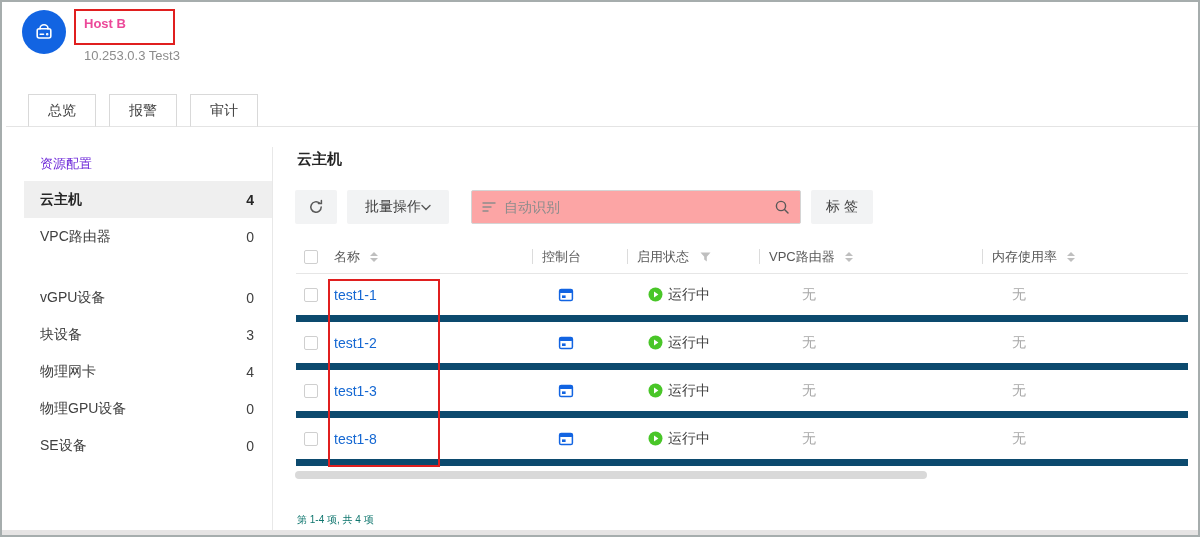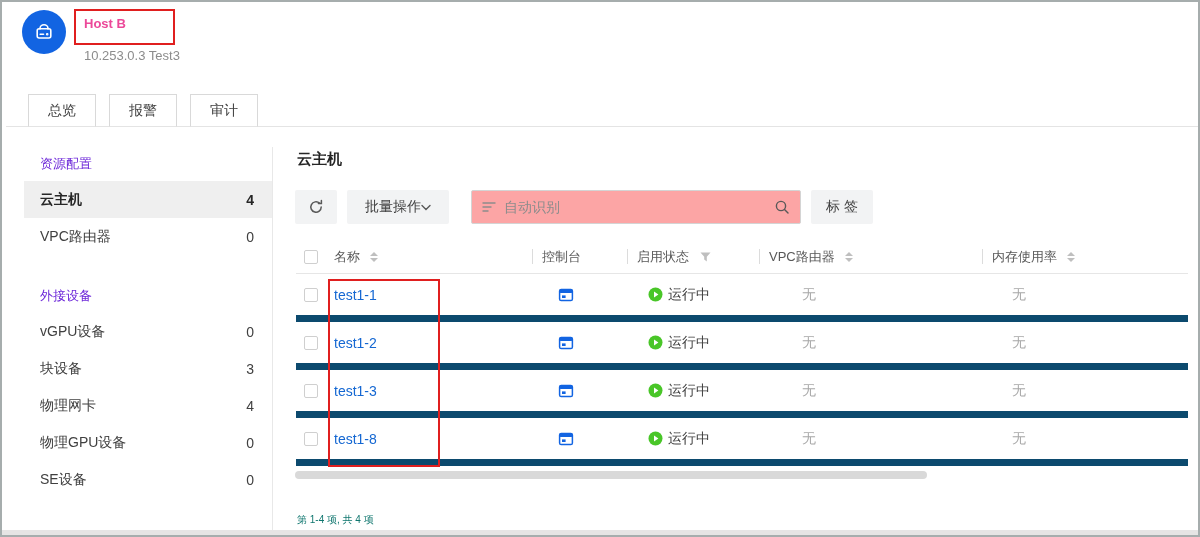--- a/index.html
+++ b/index.html
@@ -89,21 +89,20 @@
     <div class="section-label">资源配置</div>
     <div class="side-item selected">
       <span>云主机</span>
       <span>4</span>
     </div>
     <div class="side-item">
       <span>VPC路由器</span>
       <span>0</span>
     </div>
     <div class="side-gap"></div>
-    <div class="section-label">外接设备</div>
     <div class="side-item">
       <span>vGPU设备</span>
       <span>0</span>
     </div>
     <div class="side-item">
       <span>块设备</span>
       <span>3</span>
     </div>
     <div class="side-item">
       <span>物理网卡</span>

